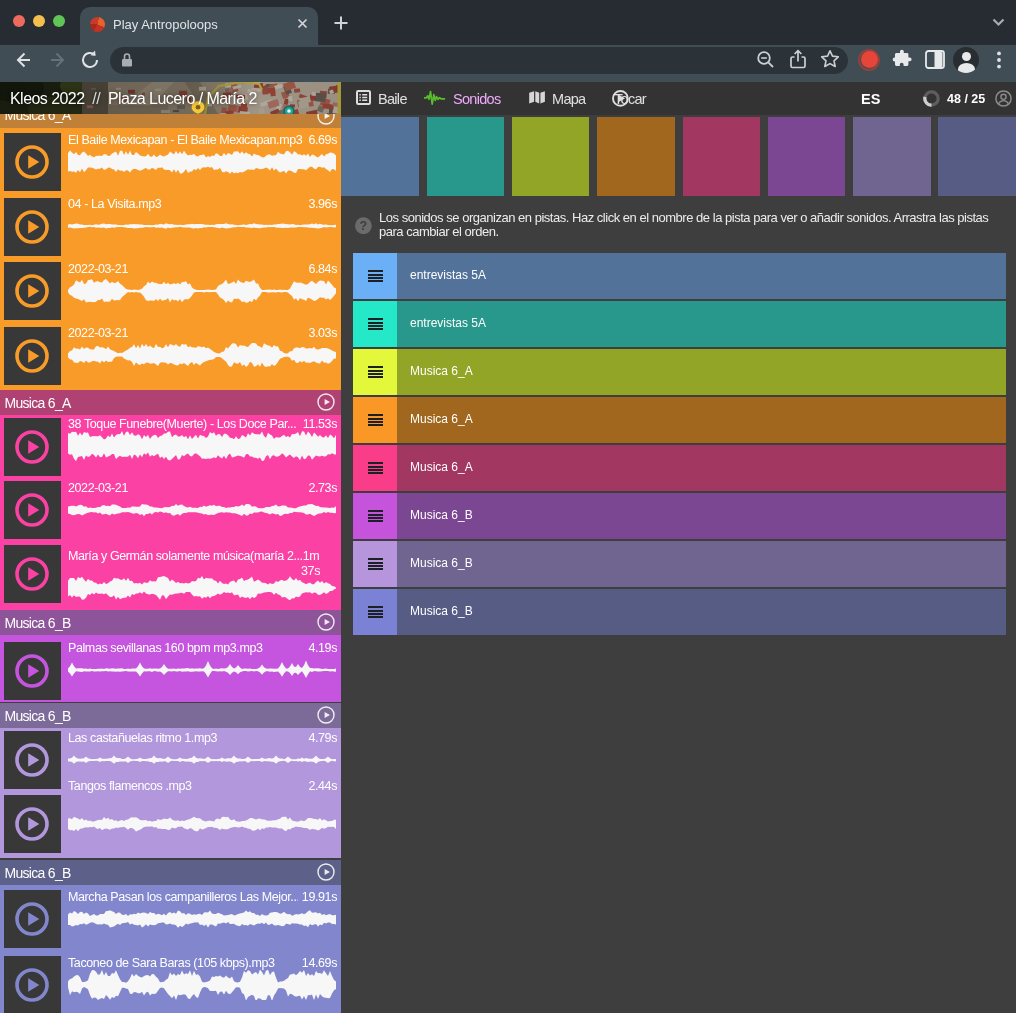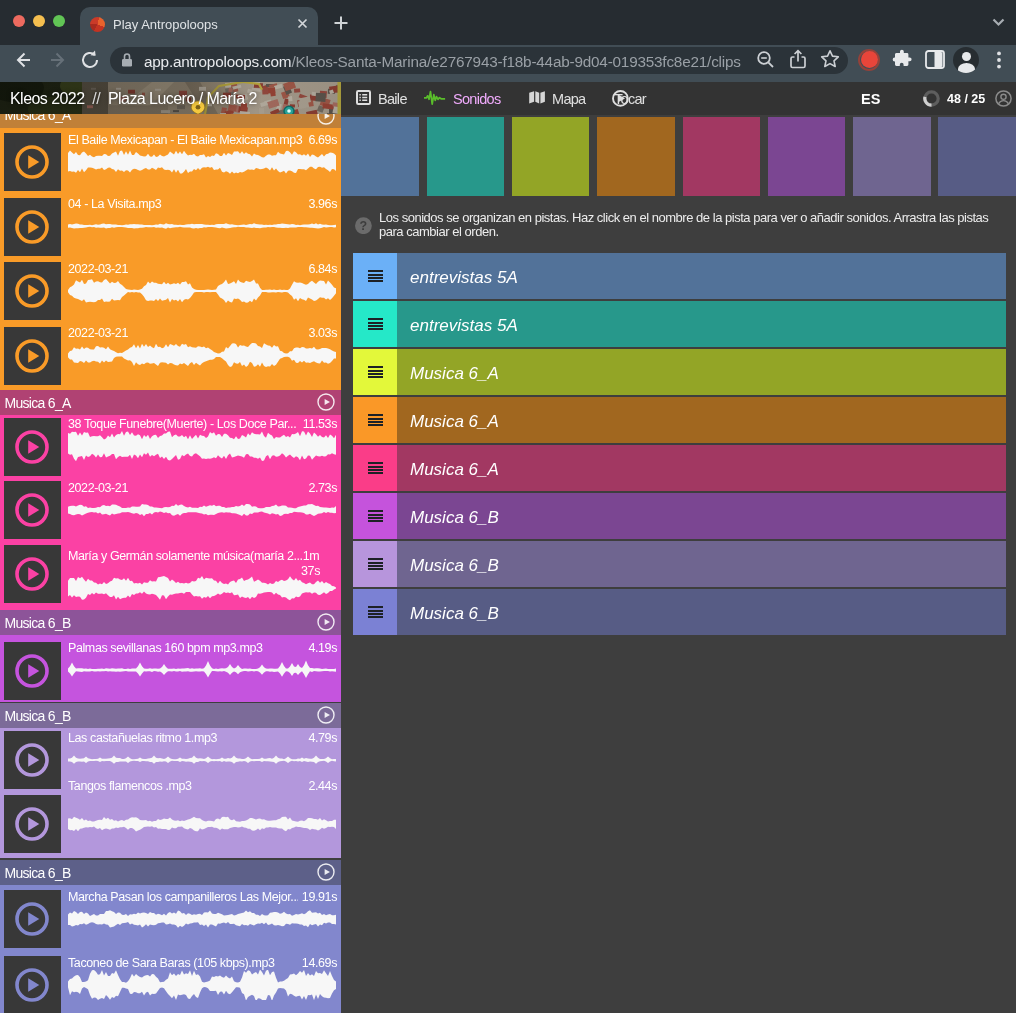--- a/index.html
+++ b/index.html
@@ -27,21 +27,21 @@
 .secbody { position:absolute; left:0; width:341px; }
 .clipsq { position:absolute; left:3.5px; width:57.5px; height:58px; background:#383838; }
 .cliptitle { position:absolute; left:68px; width:269px; font-size:12.5px; letter-spacing:-0.4px; color:#fff; white-space:nowrap; display:flex; }
 .cliptitle .tt { flex:1 1 auto; overflow:hidden; margin-right:4px; }
 .cliptitle .dur { flex:0 0 auto; margin-left:auto; }
 .wv { position:absolute; left:68px; }
 
 .swatch { position:absolute; top:117px; width:77.5px; height:79px; }
 .trow { position:absolute; left:352.5px; width:653.5px; height:46px; }
 .trow .sq { position:absolute; left:0; top:0; width:44.5px; height:46px; }
-.trow .lbl { position:absolute; left:57.5px; top:15px; font-size:17px; color:#fff;font-style:italic; }
+.trow .lbl { position:absolute; left:57.5px; top:15px; font-size:12px; color:#fff; }
 .burger { position:absolute; left:15.2px; top:17.2px; width:15.5px; height:12px; }
 .burger div { height:2.1px; background:#1d2126; margin-bottom:1.3px; }
 #helptext { position:absolute; left:379px; top:211px; width:640px; font-size:13px; letter-spacing:-0.48px; line-height:14.3px; color:#ececec; white-space:nowrap; }
 </style></head><body>
 <div id="root">
 <div id="tabbar"></div>
     <div class="tl" style="left:13px;background:#ed6a5f"></div>
     <div class="tl" style="left:33px;background:#f5bf4f"></div>
     <div class="tl" style="left:53px;background:#61c555"></div>
     <div id="tab"></div>
@@ -65,21 +65,20 @@
     </svg>
     <svg class="abs" style="left:79px;top:49px" width="22" height="22">
       <path d="M18,11 a7,7 0 1 1 -2.2,-5.1" stroke="#dfe1e4" stroke-width="2" fill="none"></path>
       <path d="M16,1.5 L16.6,6.8 L11.5,6.2 Z" fill="#dfe1e4"></path>
     </svg>
     <div id="pill"></div>
     <svg class="abs" style="left:120px;top:52px" width="14" height="16">
       <rect x="2" y="7" width="10" height="7.5" rx="1.2" fill="#a7adb3"></rect>
       <path d="M4.5,7 V4.5 a2.5,2.5 0 0 1 5,0 V7" stroke="#a7adb3" stroke-width="1.6" fill="none"></path>
     </svg>
-    <div id="urltxt">app.antropoloops.com<span>/Kleos-Santa-Marina/e2767943-f18b-44ab-9d04-019353fc8e21/clips</span></div>
     <svg class="abs" style="left:756px;top:50px" width="19" height="19">
       <circle cx="8" cy="8" r="5.8" stroke="#ccd0d4" stroke-width="1.8" fill="none"></circle>
       <path d="M12.3,12.3 L17,17" stroke="#ccd0d4" stroke-width="1.8"></path>
       <path d="M5.2,8 H10.8" stroke="#ccd0d4" stroke-width="1.6"></path>
     </svg>
     <svg class="abs" style="left:789px;top:49px" width="18" height="21">
       <path d="M5.5,8 H3.5 a1.5,1.5 0 0 0 -1.5,1.5 V17 a1.5,1.5 0 0 0 1.5,1.5 H14.5 a1.5,1.5 0 0 0 1.5,-1.5 V9.5 a1.5,1.5 0 0 0 -1.5,-1.5 H12.5" stroke="#ccd0d4" stroke-width="1.7" fill="none"></path>
       <path d="M9,12.5 V2 M5.6,5 L9,1.6 L12.4,5" stroke="#ccd0d4" stroke-width="1.7" fill="none"></path>
     </svg>
     <svg class="abs" style="left:820px;top:49px" width="20" height="20">

